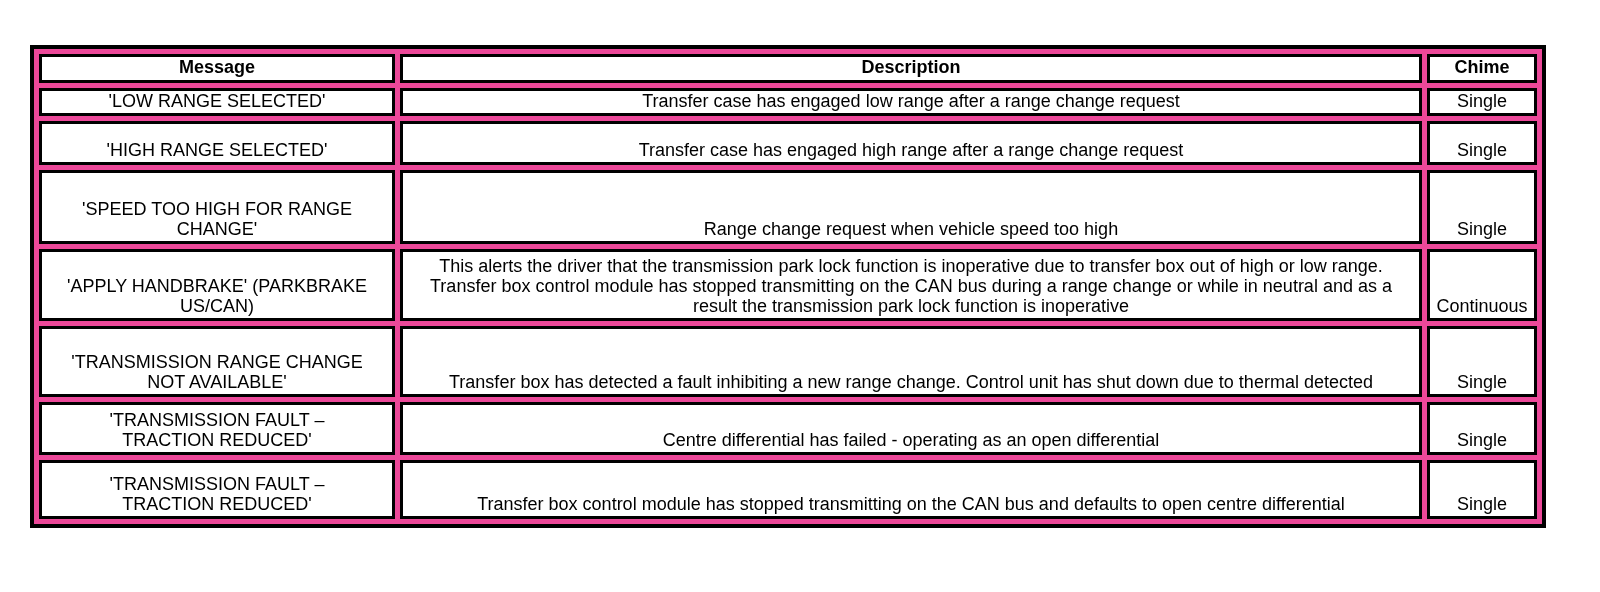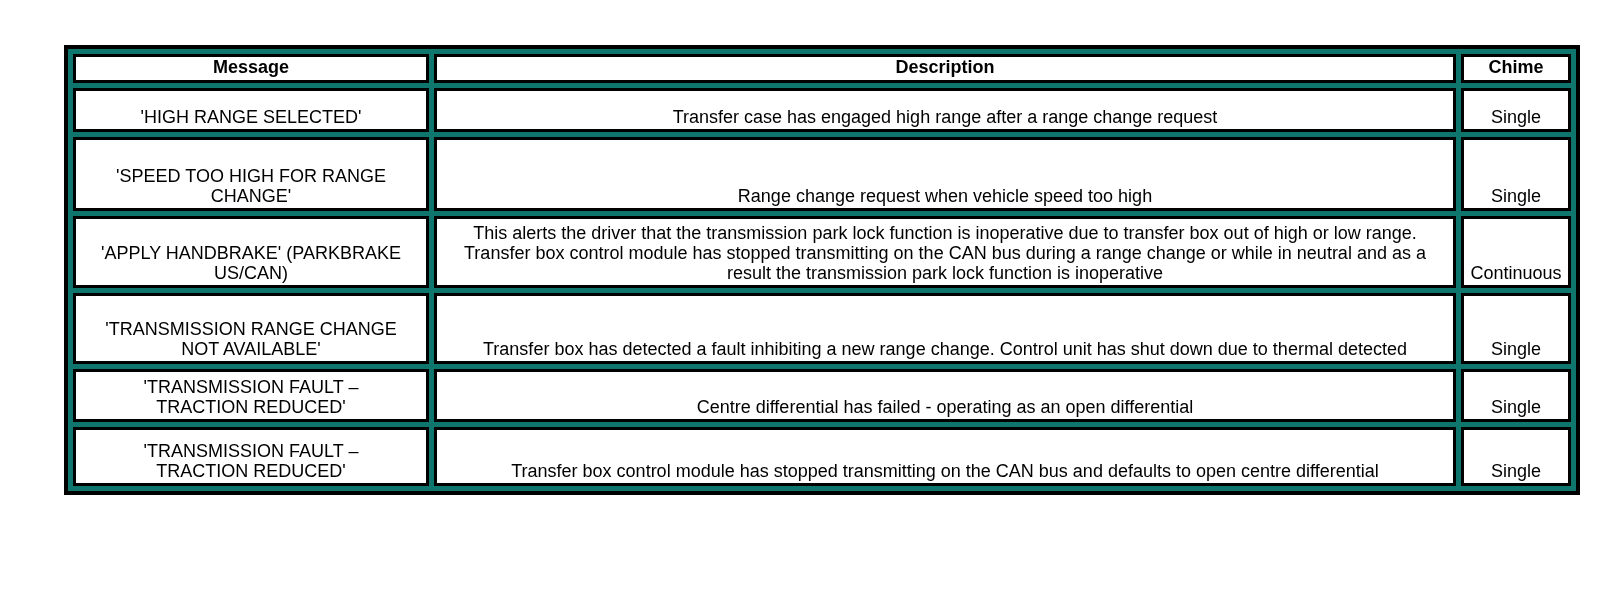--- a/index.html
+++ b/index.html
@@ -8,25 +8,25 @@
     background: #ffffff;
   }
   body {
     width: 1600px;
     height: 592px;
     overflow: hidden;
     font-family: "Liberation Sans", sans-serif;
     color: #000;
   }
   .doc-table {
-    margin: 45px 0 0 64px;
+    margin: 45px 0 0 30px;
     border: 4px solid #000;
     border-collapse: separate;
     border-spacing: 5px;
-    background: #0f766e;
+    background: #ec4899;
     table-layout: fixed;
   }
   .doc-table th,
   .doc-table td {
     box-sizing: border-box;
     border: 3px solid #000;
     background: #fff;
     text-align: center;
     vertical-align: bottom;
     font-size: 18px;
@@ -57,20 +57,25 @@
     <col class="c-chime">
   </colgroup>
   <thead>
     <tr style="height:28px">
       <th>Message</th>
       <th>Description</th>
       <th>Chime</th>
     </tr>
   </thead>
   <tbody>
+    <tr style="height:28px">
+      <td class="cell-message">'LOW RANGE SELECTED'</td>
+      <td class="cell-desc">Transfer case has engaged low range after a range change request</td>
+      <td class="cell-chime">Single</td>
+    </tr>
     <tr style="height:44px">
       <td class="cell-message">'HIGH RANGE SELECTED'</td>
       <td class="cell-desc">Transfer case has engaged high range after a range change request</td>
       <td class="cell-chime">Single</td>
     </tr>
     <tr style="height:74px">
       <td class="cell-message">'SPEED TOO HIGH FOR RANGE CHANGE'</td>
       <td class="cell-desc">Range change request when vehicle speed too high</td>
       <td class="cell-chime">Single</td>
     </tr>

